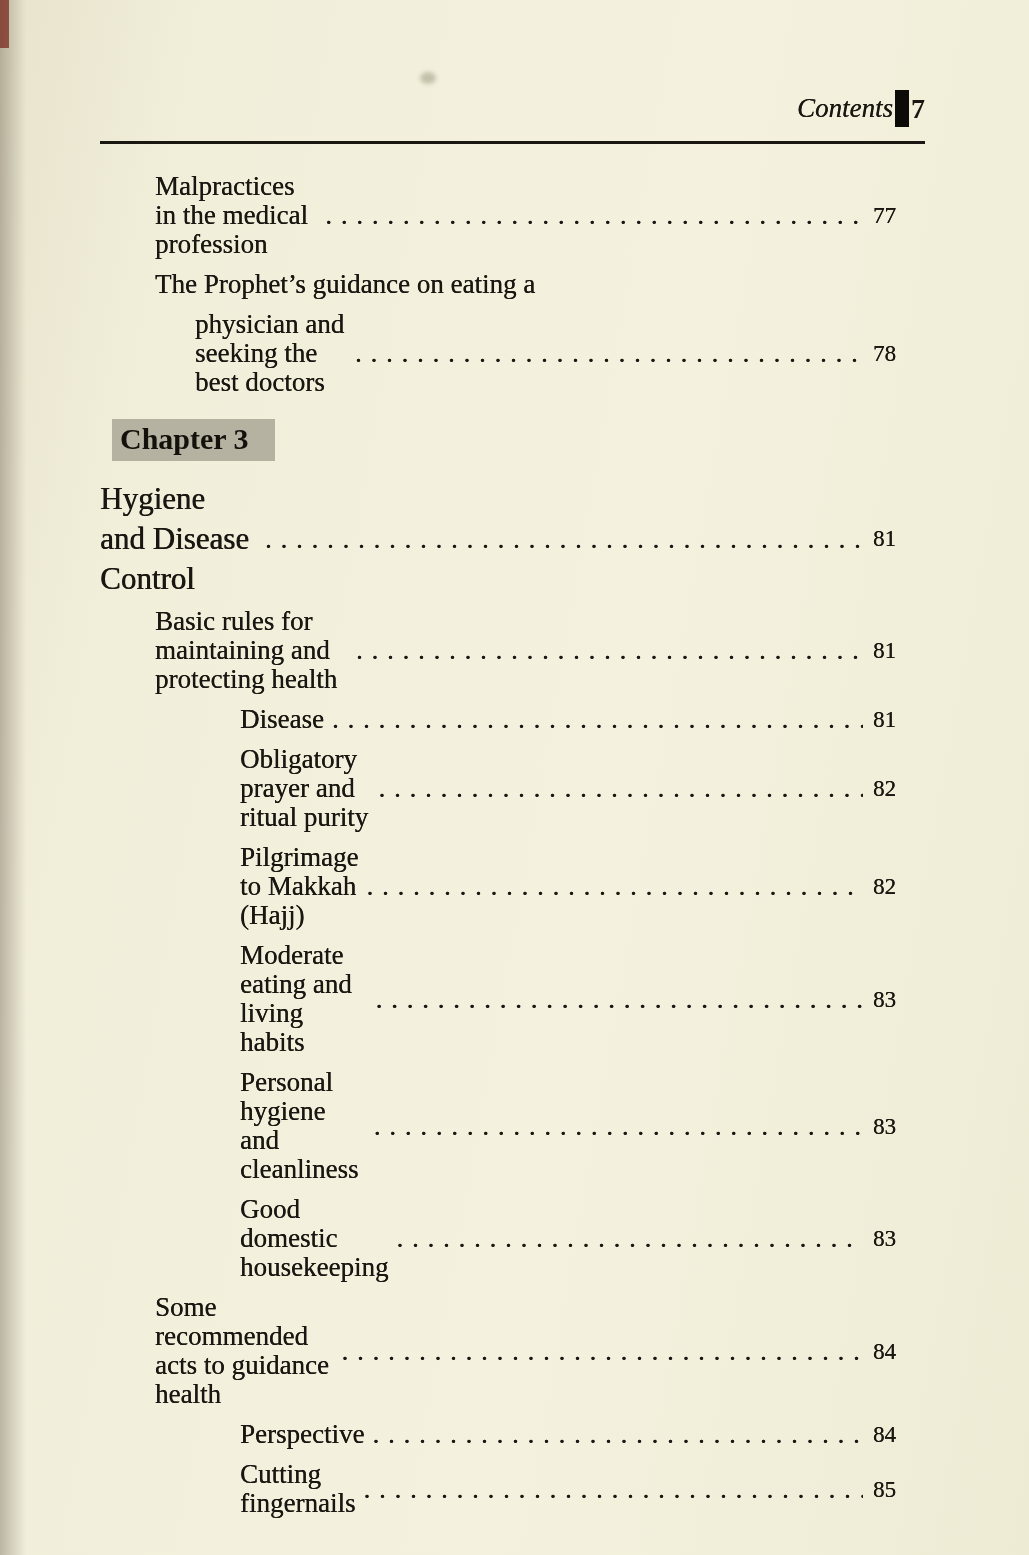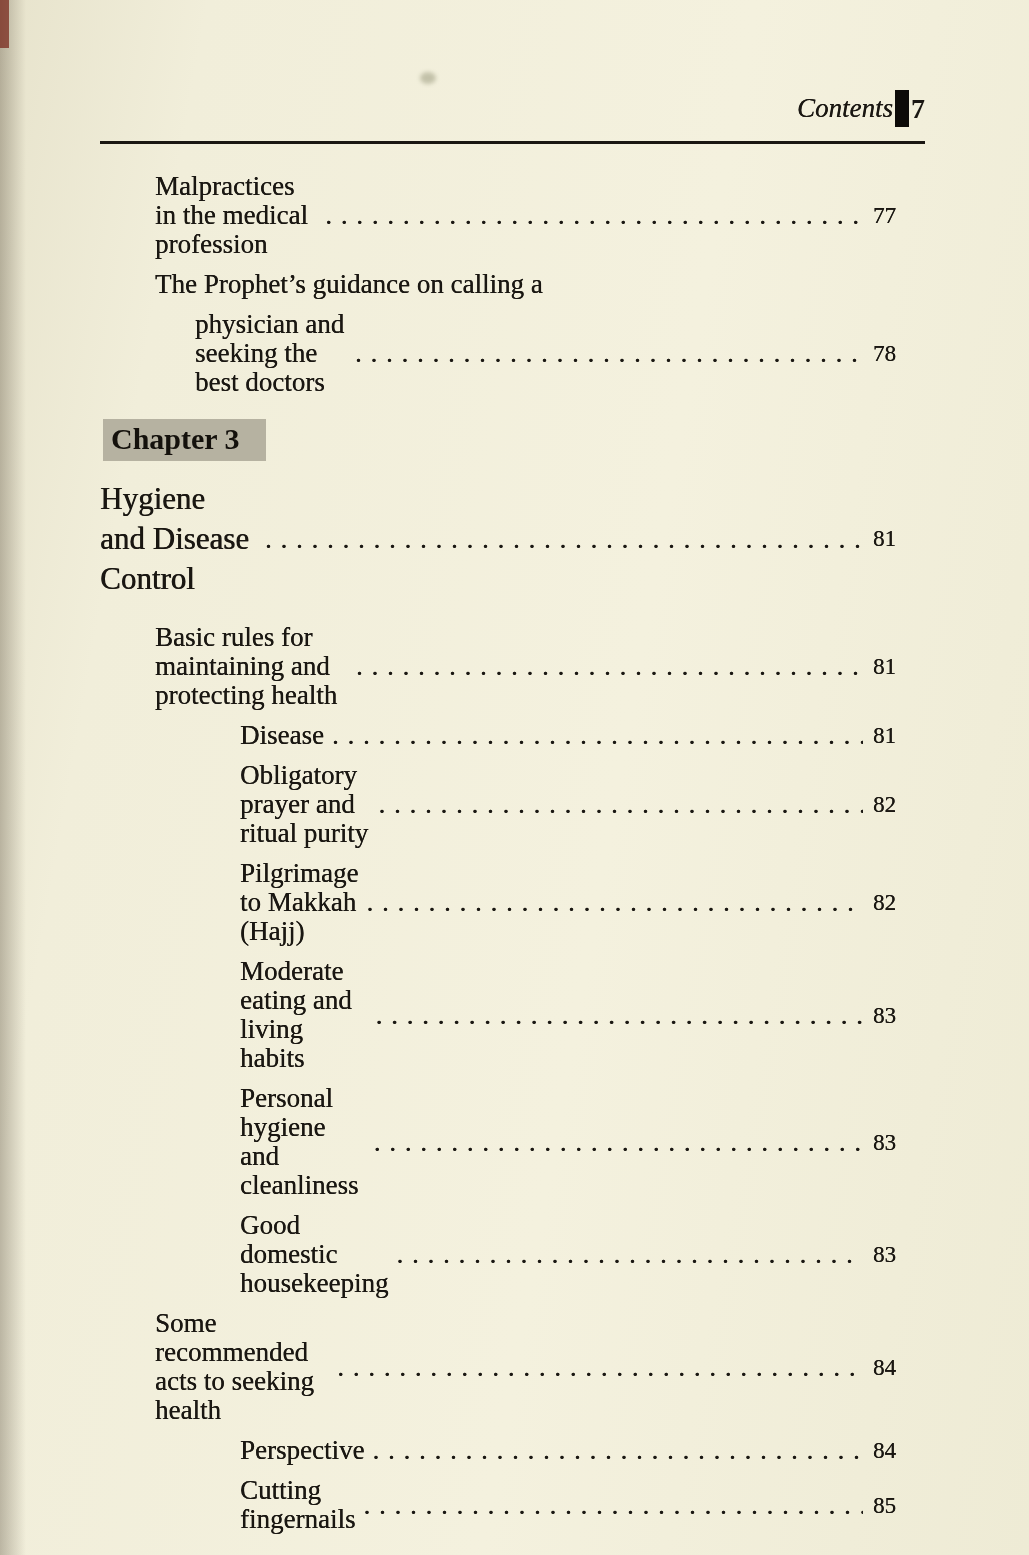--- a/index.html
+++ b/index.html
@@ -42,29 +42,29 @@
   .toc-row .toc-label { white-space: pre-wrap; text-shadow: .35px 0 0 currentColor; }
   .level-1 { padding-left: 55px; }
   .level-1.cont { padding-left: 95px; }
   .level-2 { padding-left: 140px; }
   .leader {
     flex: 1 1 auto; min-width: 0; overflow: hidden; white-space: nowrap;
     letter-spacing: 1px; margin: 0 10px 0 8px; font-size: 27px;
     text-shadow: .35px 0 0 currentColor;
   }
   .toc-page { flex: 0 0 52px; text-align: left; font-size: 23px; text-shadow: .35px 0 0 currentColor; }
-  .chapter-badge-row { margin: 0 0 18px 3px; }
+  .chapter-badge-row { margin: 0 0 18px 12px; }
   .chapter-badge {
     display: inline-block; background: var(--badge, #b6b2a1);
     font-size: 30px; font-weight: bold; line-height: 34px;
     padding: 3px 26px 5px 8px; color: #14110c;
   }
   .chapter-title { font-size: 31px; line-height: 40px; margin-bottom: 2px; }
   .chapter-title .toc-label { text-shadow: .6px 0 0 currentColor; }
-  .gap-md { margin-bottom: 24px; }
+  .gap-md { margin-bottom: 8px; }
   .gap-xl { margin-bottom: 22px; }
 </style>
 </head>
 <body>
 
 <div class="gutter-shadow"></div>
 <div class="edge-artifact"></div>
 <div class="scan-smudge"></div>
 
 <header class="page-header">
@@ -74,21 +74,21 @@
 </header>
 <div class="header-rule"></div>
 
 <main class="toc-list">
     <div class="toc-row entry level-1">
       <span class="toc-label">Malpractices in the medical profession</span>
       <span class="leader">. . . . . . . . . . . . . . . . . . . . . . . . . . . . . . . . . . . . . . . . . . . . . . . . . . . . . . . . . . . . . . . . . . . . . . . . . . . . . . . . . . . . . . . . . . </span>
       <span class="toc-page">77</span>
     </div>
     <div class="toc-row entry level-1">
-      <span class="toc-label">The Prophet’s guidance on calling a</span>
+      <span class="toc-label">The Prophet’s guidance on eating a</span>
     </div>
     <div class="gap-xl toc-row entry level-1 cont">
       <span class="toc-label">physician and seeking the best doctors</span>
       <span class="leader">. . . . . . . . . . . . . . . . . . . . . . . . . . . . . . . . . . . . . . . . . . . . . . . . . . . . . . . . . . . . . . . . . . . . . . . . . . . . . . . . . . . . . . . . . . </span>
       <span class="toc-page">78</span>
     </div>
     <div class=" chapter-badge-row"><span class="chapter-badge">Chapter 3</span></div>
     <div class="gap-md toc-row chapter-title">
       <span class="toc-label">Hygiene and Disease Control</span>
       <span class="leader">. . . . . . . . . . . . . . . . . . . . . . . . . . . . . . . . . . . . . . . . . . . . . . . . . . . . . . . . . . . . . . . . . . . . . . . . . . . . . . . . . . . . . . . . . . </span>
@@ -123,21 +123,21 @@
       <span class="toc-label">Personal hygiene and cleanliness</span>
       <span class="leader">. . . . . . . . . . . . . . . . . . . . . . . . . . . . . . . . . . . . . . . . . . . . . . . . . . . . . . . . . . . . . . . . . . . . . . . . . . . . . . . . . . . . . . . . . . </span>
       <span class="toc-page">83</span>
     </div>
     <div class="toc-row entry level-2">
       <span class="toc-label">Good domestic housekeeping</span>
       <span class="leader">. . . . . . . . . . . . . . . . . . . . . . . . . . . . . . . . . . . . . . . . . . . . . . . . . . . . . . . . . . . . . . . . . . . . . . . . . . . . . . . . . . . . . . . . . . </span>
       <span class="toc-page">83</span>
     </div>
     <div class="toc-row entry level-1">
-      <span class="toc-label">Some recommended acts to seeking health</span>
+      <span class="toc-label">Some recommended acts to guidance health</span>
       <span class="leader">. . . . . . . . . . . . . . . . . . . . . . . . . . . . . . . . . . . . . . . . . . . . . . . . . . . . . . . . . . . . . . . . . . . . . . . . . . . . . . . . . . . . . . . . . . </span>
       <span class="toc-page">84</span>
     </div>
     <div class="toc-row entry level-2">
       <span class="toc-label">Perspective</span>
       <span class="leader">. . . . . . . . . . . . . . . . . . . . . . . . . . . . . . . . . . . . . . . . . . . . . . . . . . . . . . . . . . . . . . . . . . . . . . . . . . . . . . . . . . . . . . . . . . </span>
       <span class="toc-page">84</span>
     </div>
     <div class="toc-row entry level-2">
       <span class="toc-label">Cutting fingernails</span>

